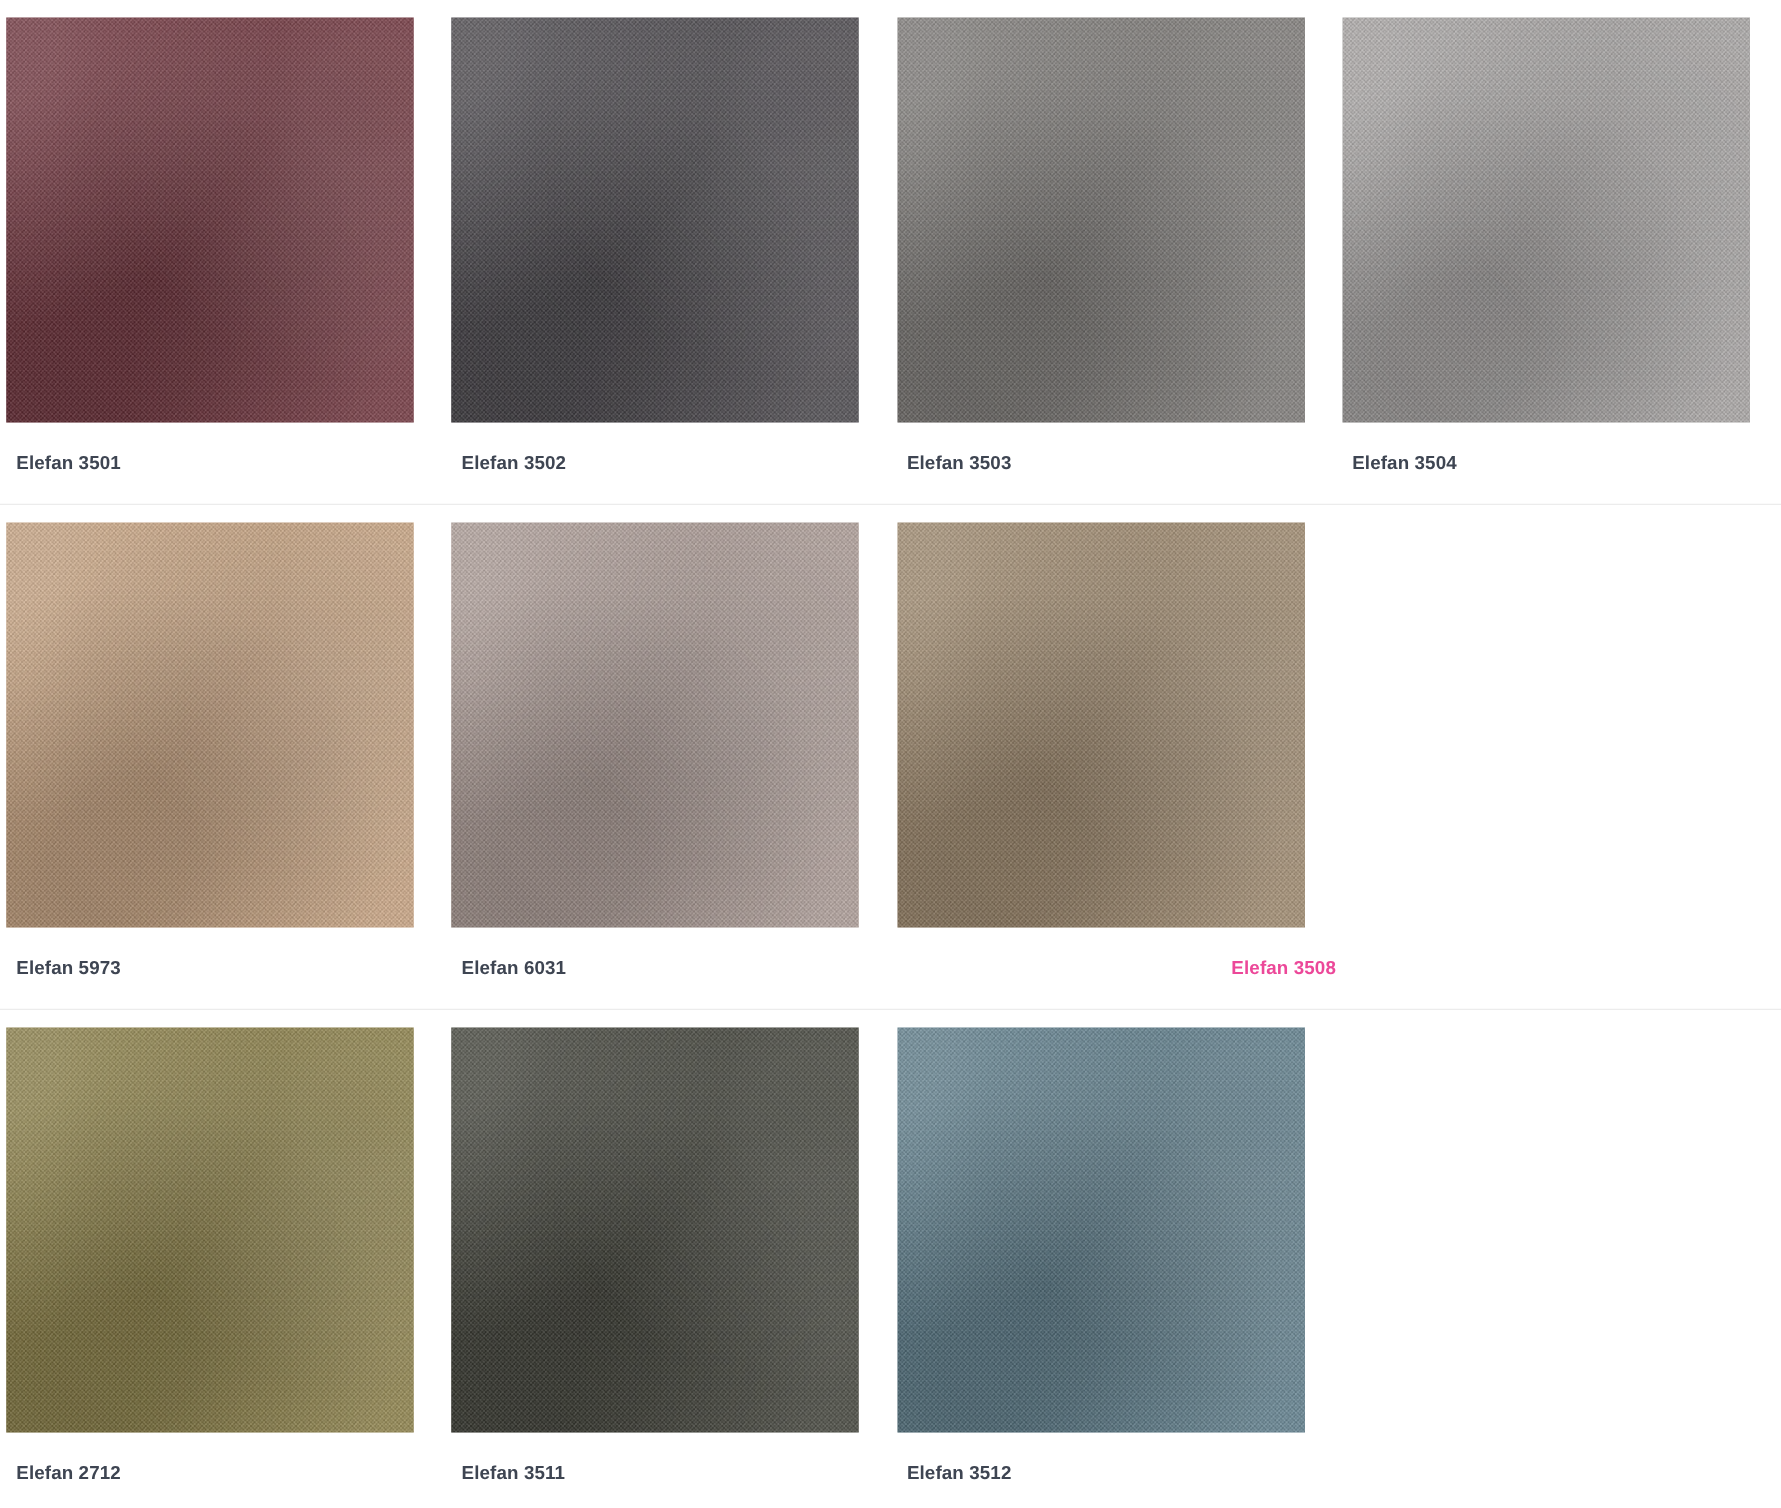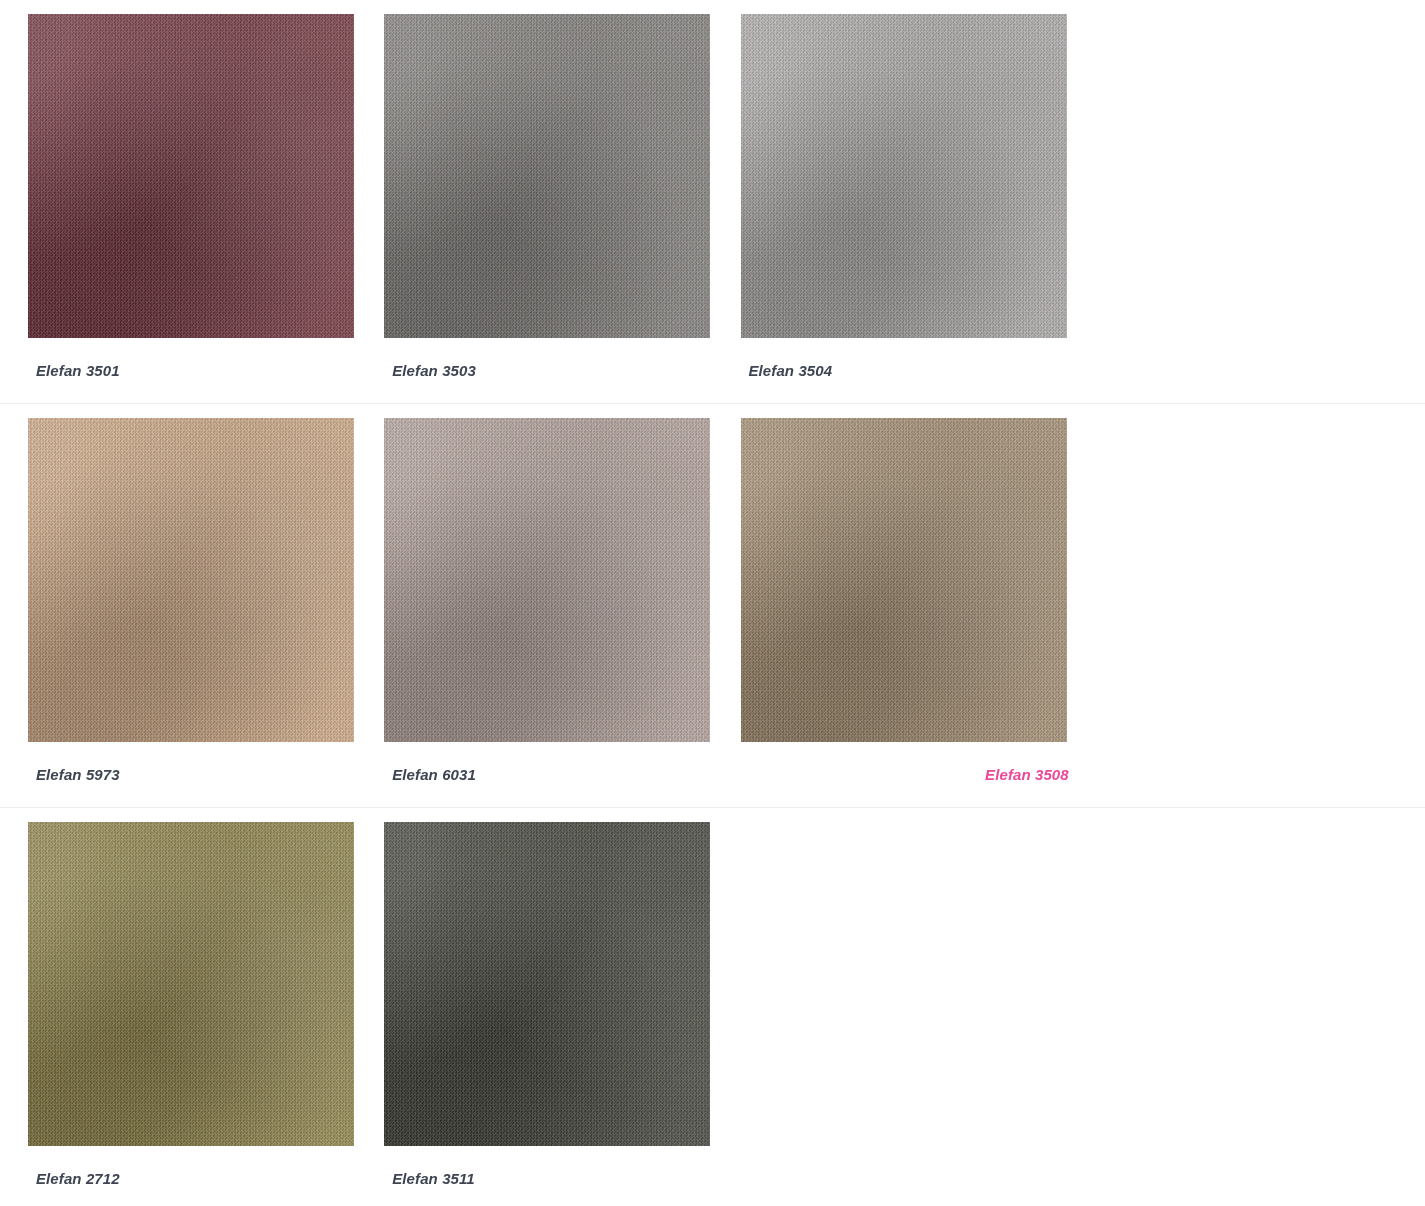--- a/index.html
+++ b/index.html
@@ -35,23 +35,22 @@
     position: absolute;
     left: 0;
     right: 0;
     bottom: 0;
     height: 1px;
     background: #ececec;
   }
 
   .swatch-cell {
     width: 356.25px;
-    padding: 14px 0 0 28px;
+    padding: 14px 0 0 5px;
     position: relative;
-    font-style: italic;
   }
 
   .swatch-tile {
     width: 326px;
     height: 324px;
     position: relative;
     overflow: hidden;
     background-color: #888;
     display: block;
   }
@@ -96,20 +95,24 @@
 </head>
 <body style="background: rgb(255, 255, 255);">
 
 <div id="swatch-grid">
     <div class="swatch-row row-0">
       <div class="swatch-cell">
         <div class="swatch-tile" style="background-color: rgb(112, 51, 60);"></div>
         <div class="swatch-label" style="color: rgb(62, 69, 82);">Elefan 3501</div>
       </div>
       <div class="swatch-cell">
+        <div class="swatch-tile" style="background-color: rgb(74, 71, 76);"></div>
+        <div class="swatch-label" style="color: rgb(62, 69, 82);">Elefan 3502</div>
+      </div>
+      <div class="swatch-cell">
         <div class="swatch-tile" style="background-color: rgb(126, 123, 120);"></div>
         <div class="swatch-label" style="color: rgb(62, 69, 82);">Elefan 3503</div>
       </div>
       <div class="swatch-cell">
         <div class="swatch-tile" style="background-color: rgb(168, 165, 164);"></div>
         <div class="swatch-label" style="color: rgb(62, 69, 82);">Elefan 3504</div>
       </div>
       <div class="row-divider" style="background: rgb(236, 236, 236);"></div>
     </div>
     <div class="swatch-row row-1">
@@ -129,14 +132,18 @@
     </div>
     <div class="swatch-row row-2">
       <div class="swatch-cell">
         <div class="swatch-tile" style="background-color: rgb(140, 128, 71);"></div>
         <div class="swatch-label" style="color: rgb(62, 69, 82);">Elefan 2712</div>
       </div>
       <div class="swatch-cell">
         <div class="swatch-tile" style="background-color: rgb(65, 66, 57);"></div>
         <div class="swatch-label" style="color: rgb(62, 69, 82);">Elefan 3511</div>
       </div>
+      <div class="swatch-cell">
+        <div class="swatch-tile" style="background-color: rgb(94, 126, 140);"></div>
+        <div class="swatch-label" style="color: rgb(62, 69, 82);">Elefan 3512</div>
+      </div>
     </div>
   </div>
 
 </body></html>

